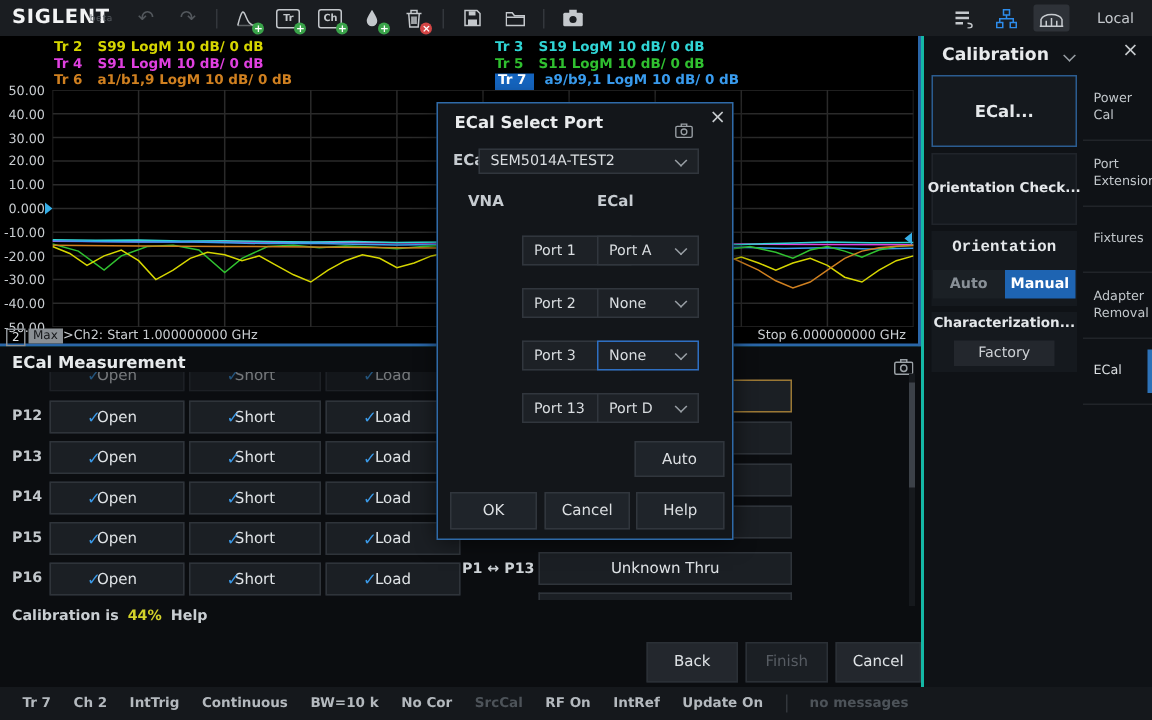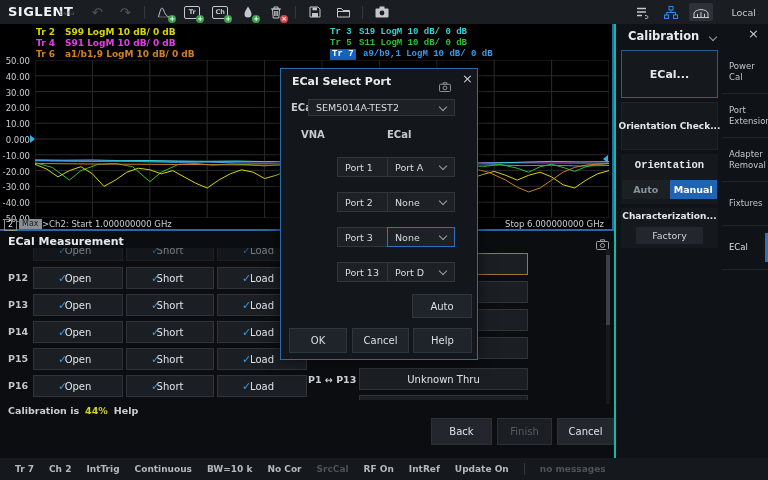--- a/index.html
+++ b/index.html
@@ -21,21 +21,21 @@
   .mini-box{width:14px;height:11px;border:1px solid #c4c8cc;border-radius:2px;font-size:6.5px;
             font-weight:bold;display:flex;align-items:center;justify-content:center;color:#c4c8cc;}
   .tb-right{margin-left:auto;display:flex;align-items:center;}
   .boxed{background:#2e3238;border-radius:2px;width:24px;height:18px;display:flex;
          align-items:center;justify-content:center;}
   .local{font-size:9.5px;color:#c4c8cc;margin:0 12px 0 14px;}
   
   .graphwin{position:absolute;top:24px;left:0;width:614px;height:207px;background:#000;
             border-right:2px solid #2a66a8;border-bottom:2px solid #2a66a8;box-sizing:border-box;}
   .legend-col{position:absolute;top:3px;font-size:9px;font-weight:bold;}
-  #legend-left{left:36px;} #legend-right{left:330px;font-family:Liberation Mono, monospace;}
+  #legend-left{left:36px;} #legend-right{left:330px;}
   .leg-row{display:flex;gap:7px;line-height:11px;white-space:nowrap;}
   .leg-tr{min-width:22px;}
   .leg-active{background:#1565c0;color:#fff !important;padding:0 2px;}
   .ylabels{position:absolute;top:36px;left:0;width:32px;height:158px;}
   .ytick{position:absolute;right:2px;font-size:8.5px;color:#c9cdd1;width:32px;text-align:right;}
   .plot{position:absolute;top:36px;left:35px;width:574px;height:158px;}
   .plot svg{display:block;}
   .grid{stroke:#2a2a2a;stroke-width:1;}
   .tri-left{position:absolute;left:30px;top:111px;width:0;height:0;
             border-left:5px solid #36aee6;border-top:4px solid transparent;border-bottom:4px solid transparent;}
@@ -70,28 +70,28 @@
   .thru-label{position:absolute;left:308px;top:143px;font-size:9.5px;font-weight:bold;color:#ccd1d5;z-index:2;}
   .unknown-btn{position:absolute;left:359px;top:137px;width:169px;height:22px;background:#1b1f24;
                border:1px solid #2f343a;box-sizing:border-box;display:flex;align-items:center;
                justify-content:center;font-size:10px;color:#dfe3e6;z-index:2;}
   .sliver{position:absolute;left:359px;top:164px;width:169px;height:5px;background:#1b1f24;
           border:1px solid #2f343a;border-bottom:none;box-sizing:border-box;z-index:2;}
   .vscroll{position:absolute;left:606px;top:18px;width:4px;height:155px;background:#16191d;z-index:1;}
   .vthumb{position:absolute;left:0;top:6px;width:4px;height:70px;background:#3c4148;}
   .cal-status{position:absolute;left:8px;top:174px;font-size:9.5px;font-weight:bold;color:#c9ced2;}
   .cal-status .pct{color:#d2d22a;margin:0 6px;}
-  .wiz-btn{position:absolute;top:187px;height:27px;background:#23272d;border:1px solid #2b3036;
+  .wiz-btn{position:absolute;top:197px;height:27px;background:#23272d;border:1px solid #2b3036;
            box-sizing:border-box;display:flex;align-items:center;justify-content:center;
            font-size:10px;color:#dfe3e6;}
   #btn-back{left:431px;width:61px;} 
   #btn-finish{left:497px;width:55px;color:#575c63;background:#1b1f24;}
   #btn-cancel{left:557px;width:57px;}
   
-  .dialog{position:absolute;left:280px;top:68px;width:198px;height:292px;background:#13161a;
+  .dialog{position:absolute;left:291px;top:68px;width:198px;height:292px;background:#13161a;
           border:1px solid #2f6aa8;box-sizing:border-box;z-index:10;box-shadow:0 0 14px rgba(0,0,0,.65);}
   .dlg-title{position:absolute;left:11px;top:6px;font-size:11px;font-weight:bold;color:#e9ebed;}
   .dlg-cam{position:absolute;left:158px;top:8px;cursor:pointer;}
   .dlg-close{position:absolute;left:181px;top:2px;font-size:13px;color:#c8cccf;cursor:pointer;}
   .dlg-ecal-lbl{position:absolute;left:10px;top:33px;font-size:10px;font-weight:bold;color:#c6cbd0;}
   .sel{position:absolute;background:#1d2126;border:1px solid #31363d;box-sizing:border-box;
        color:#d9dde0;font-size:9.5px;display:flex;align-items:center;padding-left:7px;}
   .sel .chev{position:absolute;right:8px;}
   .sel.focus{border-color:#2e6fc2;}
   .chev{display:inline-block;width:5px;height:5px;border-right:1.4px solid #9aa0a6;
@@ -535,24 +535,24 @@
       <div class="factory-btn">Factory</div>
     </div>
     <div id="side-tabs">
         <div class="side-tab">
           <span>Power Cal</span>
         </div>
         <div class="side-tab">
           <span>Port Extension</span>
         </div>
         <div class="side-tab">
+          <span>Fixtures</span>
+        </div>
+        <div class="side-tab">
           <span>Adapter Removal</span>
-        </div>
-        <div class="side-tab">
-          <span>Fixtures</span>
         </div>
         <div class="side-tab active">
           <span>ECal</span>
           <i class="tab-bar"></i>
         </div>
       </div>
   </div>
 
   <div class="statusbar" id="statusbar-items">
       <span class="sb-item">Tr 7</span>

